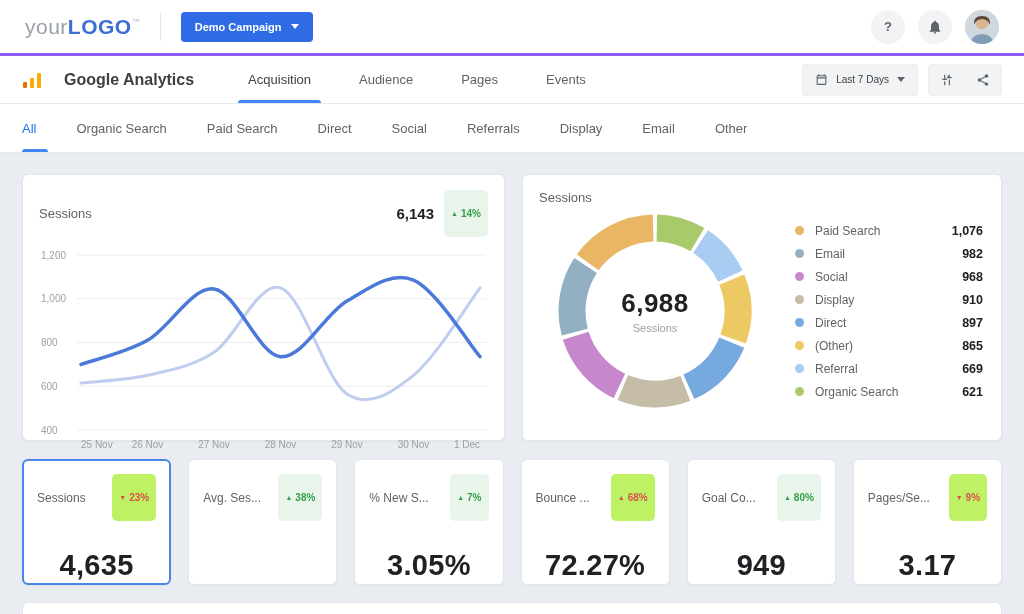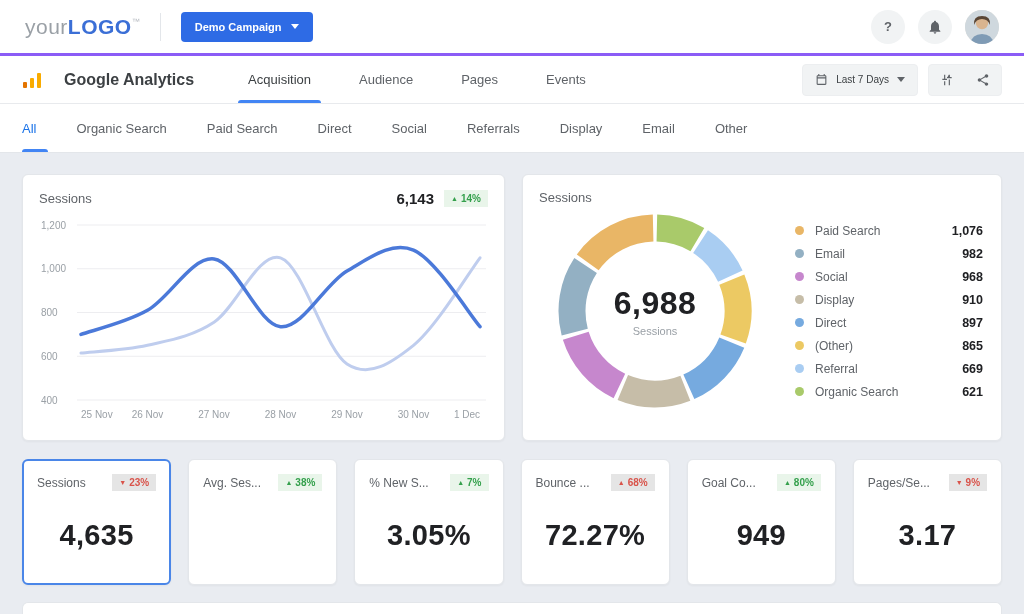--- a/index.html
+++ b/index.html
@@ -43,30 +43,30 @@
   
   .content{padding:21px 22px 0;}
   .cards-row{display:flex;gap:17px;}
   .card{background:#fff;border:1px solid #e3e6ea;border-radius:6px;box-shadow:0 1px 2px rgba(60,64,67,.05);}
   .chart-card{width:483px;height:267px;}
   .donut-card{width:480px;height:267px;}
   .card-head{display:flex;align-items:center;padding:15px 16px 0 16px;}
   .card-title{font-size:13px;color:#5f6368;}
   .head-right{margin-left:auto;display:flex;align-items:center;gap:10px;}
   .head-total{font-size:15px;font-weight:bold;color:#202124;}
-  .badge{font-size:10px;font-weight:bold;border-radius:0;padding:3px 7px;display:inline-flex;align-items:center;gap:3px;}
+  .badge{font-size:10px;font-weight:bold;border-radius:5px;padding:18px 7px;display:inline-flex;align-items:center;gap:3px;}
   .badge .arrow{font-size:7px;}
   .badge.pos{background:#e9f5ea;color:#34a04c;}
-  .badge.neg{background:#e5e5e5;color:#d9534a;}
+  .badge.neg{background:#bef264;color:#d9534a;}
   .linechart-wrap{padding:6px 14px 0 14px;}
   
   .donut-body{display:flex;padding:8px 18px 0 34px;align-items:center;}
   .donut-wrap{position:relative;width:196px;height:196px;flex:none;}
   .donut-center{position:absolute;inset:0;display:flex;flex-direction:column;align-items:center;justify-content:center;pointer-events:none;}
-  .donut-value{font-size:32px;font-weight:bold;color:#202124;letter-spacing:.5px;}
+  .donut-value{font-size:26px;font-weight:bold;color:#202124;letter-spacing:.5px;}
   .donut-label{font-size:11px;color:#9aa0a6;margin-top:3px;}
   .legend{margin-left:42px;flex:1;display:flex;flex-direction:column;gap:5px;}
   .legend-row{display:flex;align-items:center;height:18px;}
   .legend-dot{width:9px;height:9px;border-radius:50%;flex:none;margin-right:11px;}
   .legend-label{font-size:12px;color:#5f6368;flex:1;}
   .legend-value{font-size:12.5px;font-weight:bold;color:#202124;}
   
   .kpi-row{display:flex;gap:17px;margin-top:18px;}
   .kpi-card{flex:1;height:126px;background:#fff;border:1px solid #e3e6ea;border-radius:6px;box-shadow:0 1px 2px rgba(60,64,67,.05);padding:14px 14px;cursor:pointer;}
   .kpi-card.selected{border:2px solid #4a86e8;padding:13px 13px;}

